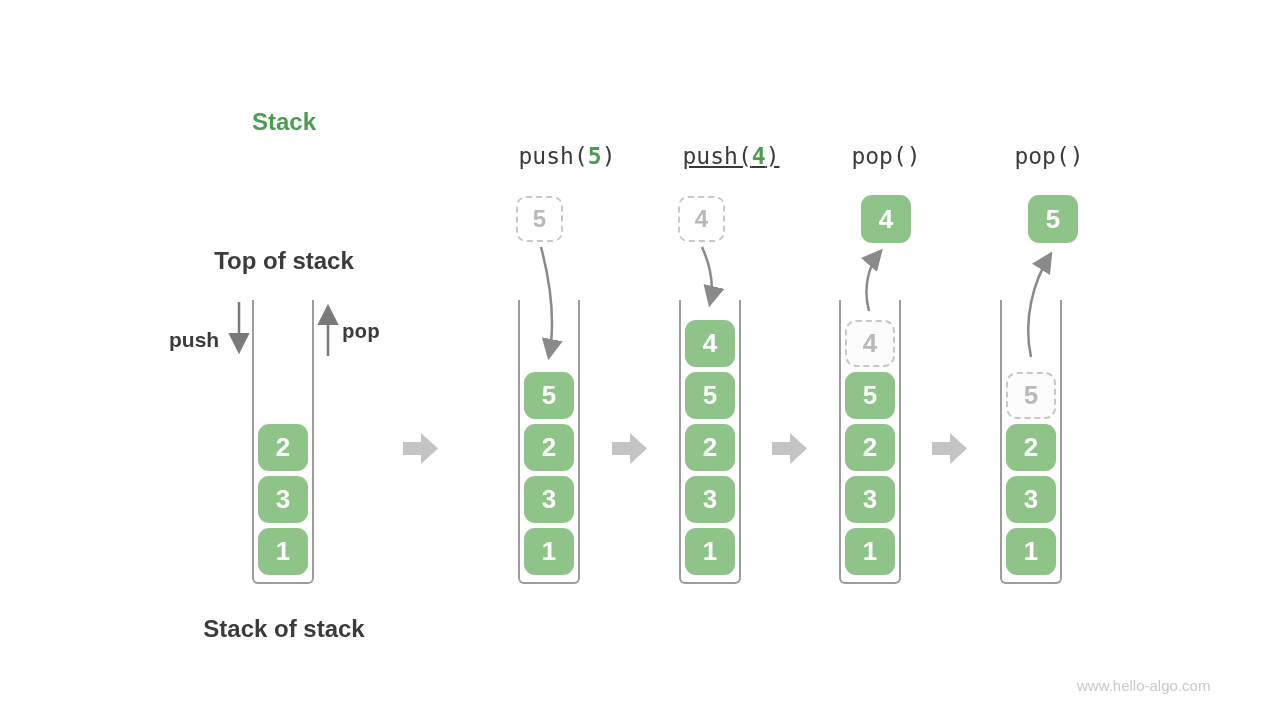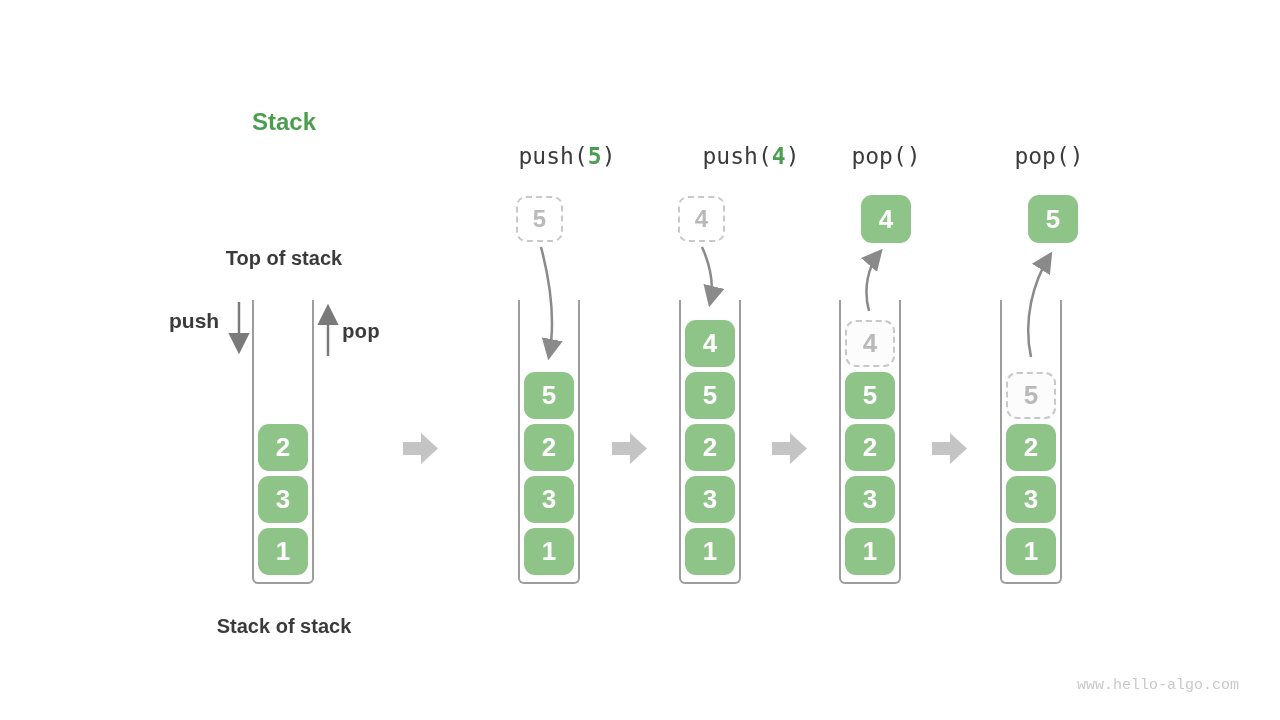--- a/index.html
+++ b/index.html
@@ -13,33 +13,33 @@
     --arrow:#8a8a8a;
     --watermark:#c9c9c9;
   }
   html,body{margin:0;padding:0;background:#fff;}
   #canvas{
     position:relative;width:1280px;height:708px;background:#ffffff;
     font-family:"Liberation Sans",sans-serif;overflow:hidden;
   }
   .centered{position:absolute;transform:translateX(-50%);white-space:nowrap;}
   #title{left:284px;top:108px;font-size:24px;font-weight:bold;color:var(--accent);}
-  .caption{font-size:20px;font-weight:bold;color:var(--dark);}
+  .caption{font-size:24px;font-weight:bold;color:var(--dark);}
   #top-label{left:284px;top:247px;}
   #bottom-label{left:284px;top:615px;}
   .io-label{position:absolute;font-size:21px;font-weight:bold;color:var(--dark);white-space:nowrap;}
-  #push-label{left:169px;top:309px;}
+  #push-label{left:169px;top:328px;}
   #pop-label{left:342px;top:321px;font-family:Liberation Mono, monospace;}
   .op-label{
     position:absolute;transform:translateX(-50%);top:143px;
     font-family:"DejaVu Sans Mono",monospace;font-size:23px;color:var(--dark);
     white-space:nowrap;
   }
   .op-label .arg{color:var(--accent);font-weight:bold;}
-  #op-0{left:567px;} #op-1{left:751px;} #op-2{left:886px;} #op-3{left:1049px;}
+  #op-0{left:567px;} #op-1{left:731px;text-decoration:underline;} #op-2{left:886px;} #op-3{left:1049px;}
   .stack{
     position:absolute;top:300px;width:62px;height:284px;box-sizing:border-box;
     background:#fff;border:2px solid var(--wall);border-top:none;
     border-radius:0 0 6px 6px;
   }
   #stack-1{left:252px;} #stack-2{left:518px;} #stack-3{left:679px;}
   #stack-4{left:839px;} #stack-5{left:1000px;}
   .box{
     position:absolute;left:4px;width:50px;height:47px;border-radius:11px;
     background:var(--green);color:#fff;font-size:26px;font-weight:bold;
@@ -58,21 +58,21 @@
   #incoming-0{left:516px;top:196px;} #incoming-1{left:678px;top:196px;}
   .out-box{
     position:absolute;width:50px;height:48px;border-radius:11px;
     background:var(--green);color:#fff;font-size:26px;font-weight:bold;
     display:flex;align-items:center;justify-content:center;
   }
   #outgoing-0{left:861px;top:195px;} #outgoing-1{left:1028px;top:195px;}
   #arrows{position:absolute;left:0;top:0;pointer-events:none;}
   #watermark{
     position:absolute;left:1077px;top:677px;
-    font-family:Liberation Mono, monospace;font-size:15px;color:var(--watermark);
+    font-family:Liberation Sans, sans-serif;font-size:15px;color:var(--watermark);
     white-space:nowrap;
   }
 </style>
 </head>
 <body>
 
 <div id="canvas">
 
   <div id="title" class="centered">Stack</div>
 

